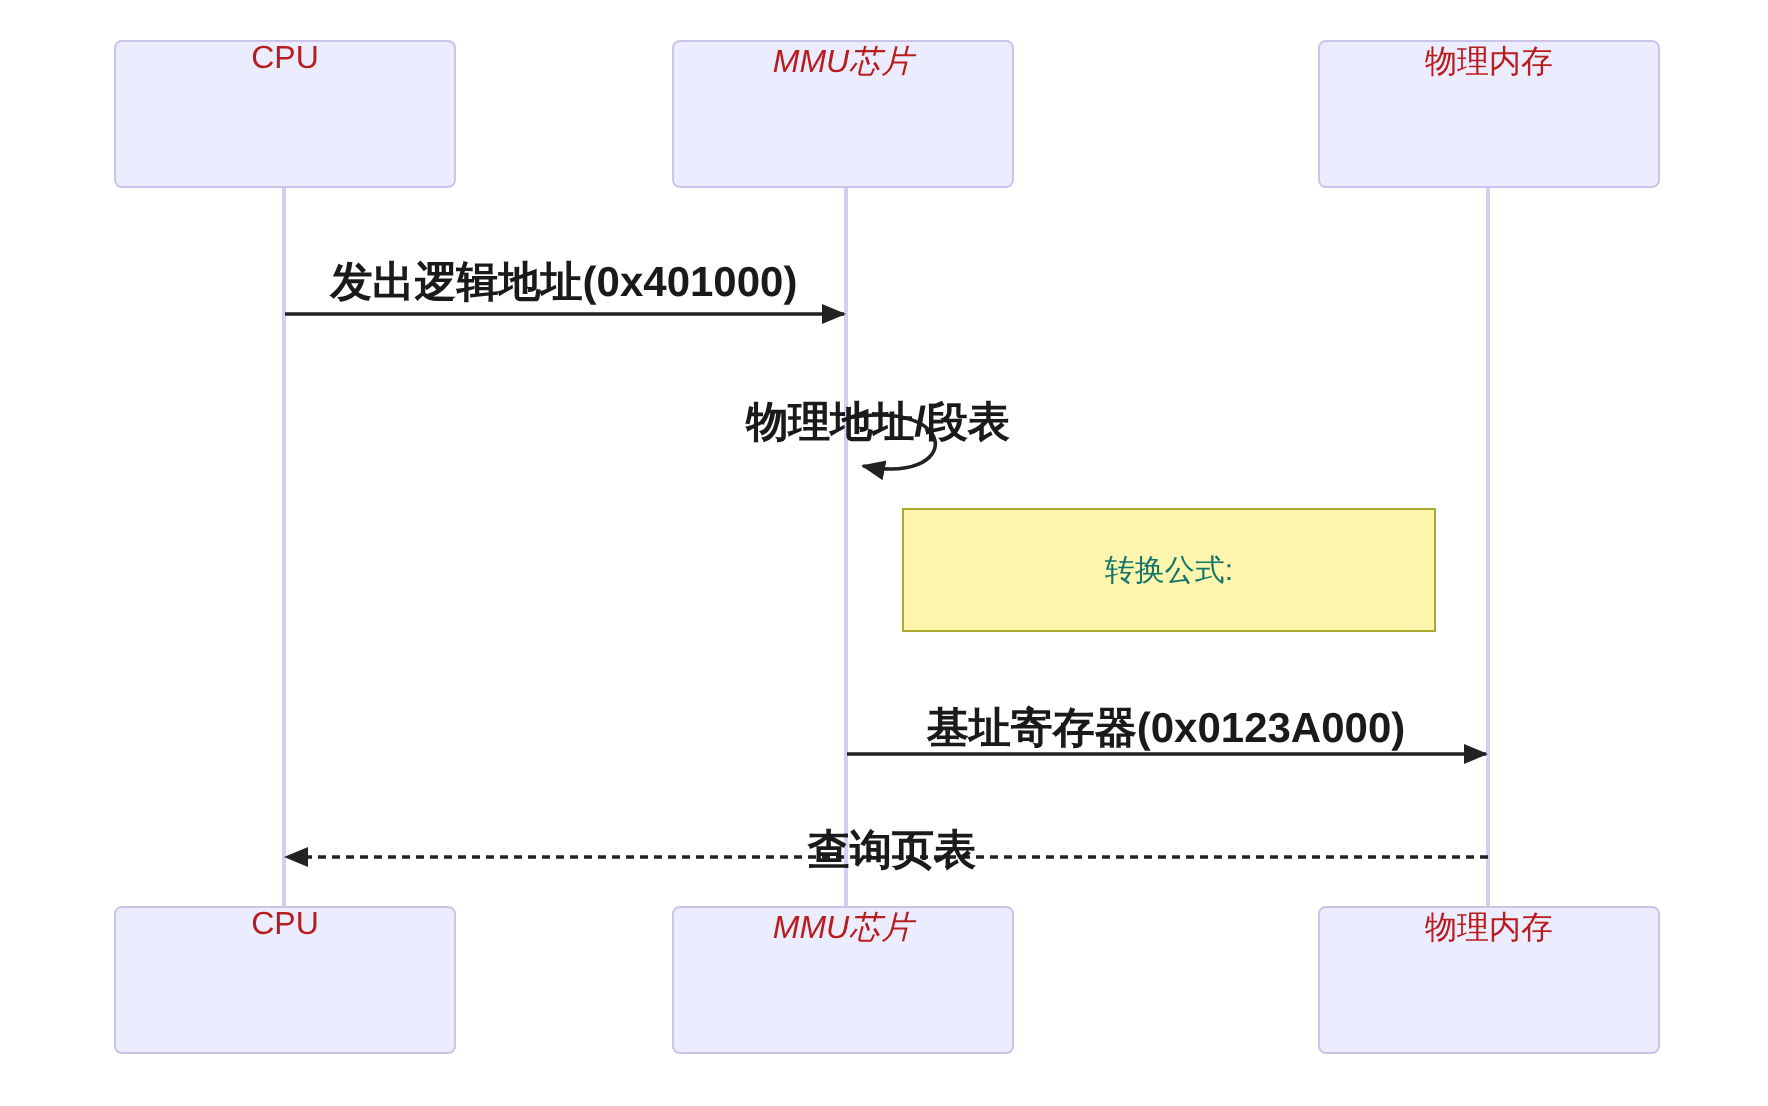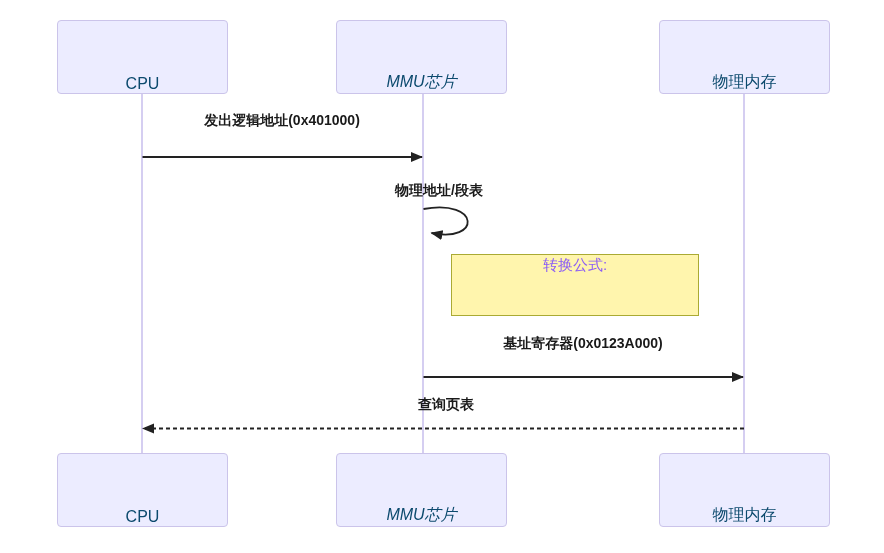--- a/index.html
+++ b/index.html
@@ -18,24 +18,24 @@
   
   .actor {
     position: absolute;
     width: 171px;
     height: 74px;
     box-sizing: border-box;
     background: #ECECFF;
     border: 1px solid #CBC4EA;
     border-radius: 4px;
     display: flex;
-    align-items: flex-end;
+    align-items: flex-start;
     justify-content: center;
     font-size: 16px;
-    color: #0c4a6e;
+    color: #b91c1c;
     z-index: 3;
   }
   .actor.row-top    { top: 20px; }
   .actor.row-bottom { top: 453px; }
   .actor.col-cpu { left: 57px; }
   .actor.col-mmu { left: 336px; font-style: italic; }
   .actor.col-mem { left: 659px; }
 
   
   .lifeline {
@@ -63,47 +63,48 @@
     stroke-width: 1.8;
     fill: none;
   }
   .arrows line.dashed { stroke-dasharray: 4 3; }
 
   
   .msg-label {
     position: absolute;
     transform: translateX(-50%);
     white-space: nowrap;
-    font-size: 14px;
+    font-size: 21px;
     font-weight: 700;
     color: #1a1a1a;
     z-index: 4;
+    margin-top: 15px;
   }
   .msg-label.m1 { left: 282px; top: 112px; }
   .msg-label.m2 { left: 439px; top: 182px; }
   .msg-label.m3 { left: 583px; top: 335px; }
   .msg-label.m4 { left: 446px; top: 396px; }
 
   
   .note {
     position: absolute;
     left: 451px;
     top: 254px;
-    width: 248px;
+    width: 267px;
     height: 62px;
     box-sizing: border-box;
     background: #FFF5AD;
     border: 1px solid #AAAA33;
     display: flex;
     flex-direction: column;
     align-items: center;
-    justify-content: space-between;
+    justify-content: center;
     font-size: 15px;
     line-height: 19px;
-    color: #8b5cf6;
+    color: #0f766e;
     text-align: center;
     z-index: 4;
     white-space: nowrap;
   }
 </style>
 </head>
 <body>
 
 <div class="canvas">
 

